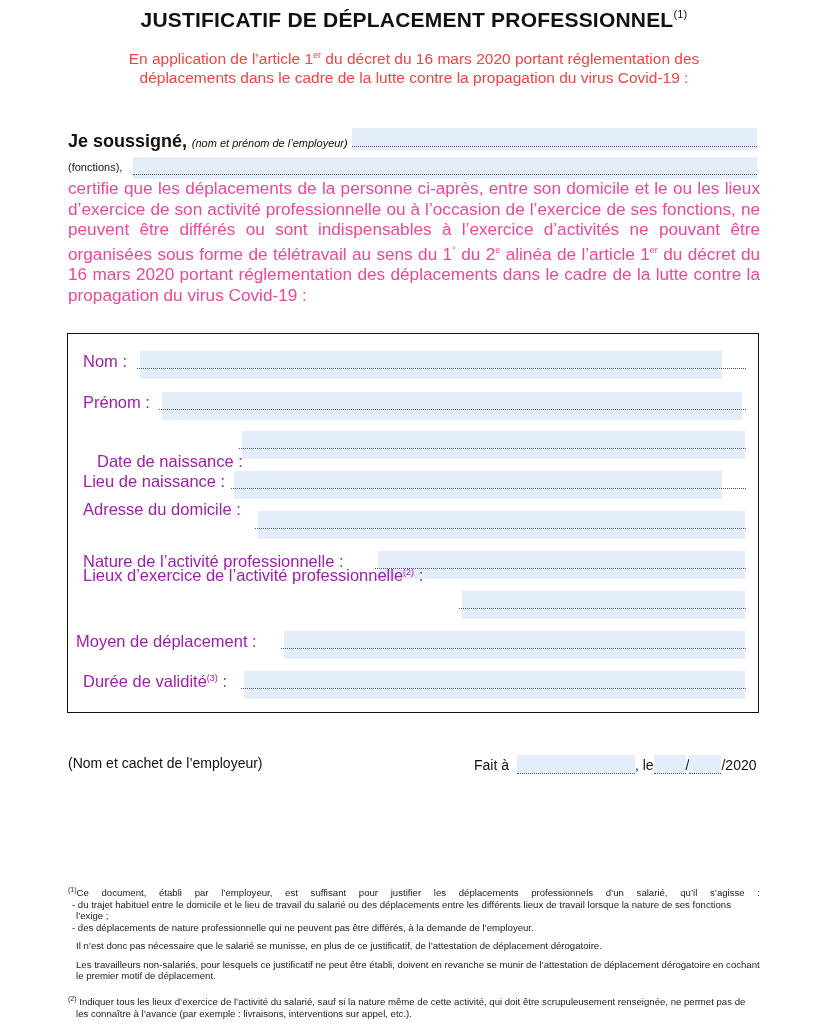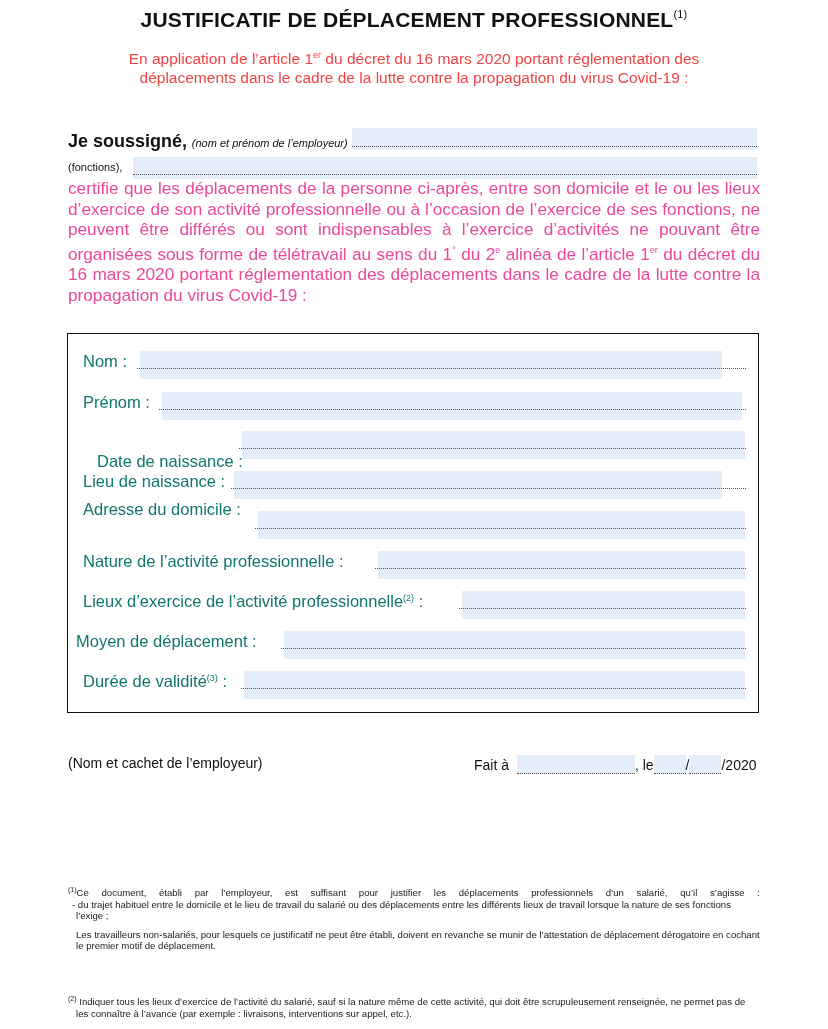--- a/index.html
+++ b/index.html
@@ -35,21 +35,21 @@
     position: absolute; left: 68px; width: 692px; top: 178px;
     font-size: 17.2px; line-height: 20.5px; text-align: justify; color: #ec4899;
   }
   .certif sup { font-size: 9px; vertical-align: 7px; }
 
   .box {
     position: absolute; left: 67px; top: 333px; width: 692px; height: 380px;
     border: 1.5px solid #111; box-sizing: border-box;
   }
   .row-label {
-    position: absolute; font-size: 16.5px; color: #0f766e; white-space: nowrap;
+    position: absolute; font-size: 16.5px; color: #a21caf; white-space: nowrap;
   }
   .row-label sup { font-size: 9px; vertical-align: 6px; }
 
   .sign-left { position: absolute; left: 68px; top: 755px; font-size: 14px; }
   .sign-right { position: absolute; left: 474px; top: 755px; font-size: 14px; white-space: nowrap; }
 
   .foot { position: absolute; left: 68px; width: 692px; font-size: 9.6px; line-height: 11.5px; color: #222; }
   .foot sup { font-size: 7px; vertical-align: 4px; }
   .foot .ind { padding-left: 8px; text-indent: -4px; }
   .justify { text-align: justify; text-align-last: justify; }
@@ -97,37 +97,39 @@
     <div class="dots" style="left: 239px; top: 448px; width: 507px;"></div>
     <div class="row-label" style="left: 83px; top: 472px;"><span>Lieu de naissance :</span></div>
     <div class="field" style="left: 234px; top: 471px; width: 488px; height: 28px;"><span></span></div>
     <div class="dots" style="left: 231px; top: 488px; width: 515px;"></div>
     <div class="row-label" style="left: 83px; top: 500px;"><span>Adresse du domicile :</span></div>
     <div class="field" style="left: 258px; top: 511px; width: 487px; height: 28px;"><span></span></div>
     <div class="dots" style="left: 255px; top: 528px; width: 491px;"></div>
     <div class="row-label" style="left: 83px; top: 552px;"><span>Nature de l’activité professionnelle :</span></div>
     <div class="field" style="left: 378px; top: 551px; width: 367px; height: 28px;"><span></span></div>
     <div class="dots" style="left: 375px; top: 568px; width: 371px;"></div>
-    <div class="row-label" style="left: 83px; top: 592px;"><span>Lieux d’exercice de l’activité professionnelle</span><sup>(2)</sup><span> :</span></div>
+    <div class="row-label" style="left: 83px; top: 566px;"><span>Lieux d’exercice de l’activité professionnelle</span><sup>(2)</sup><span> :</span></div>
     <div class="field" style="left: 462px; top: 591px; width: 283px; height: 28px;"><span></span></div>
     <div class="dots" style="left: 459px; top: 608px; width: 287px;"></div>
     <div class="row-label" style="left: 76px; top: 632px;"><span>Moyen de déplacement :</span></div>
     <div class="field" style="left: 284px; top: 631px; width: 461px; height: 28px;"><span></span></div>
     <div class="dots" style="left: 281px; top: 648px; width: 465px;"></div>
     <div class="row-label" style="left: 83px; top: 672px;"><span>Durée de validité</span><sup>(3)</sup><span> :</span></div>
     <div class="field" style="left: 244px; top: 671px; width: 501px; height: 28px;"><span></span></div>
     <div class="dots" style="left: 241px; top: 688px; width: 505px;"></div>
   </div>
 
 <div class="sign-left">(Nom et cachet de l’employeur)</div>
 <div class="sign-right">
   <span>Fait à</span>
   <span style="display:inline-block; width:118px; height:18px; background:#e3eefa; border-bottom:1px dotted #555; vertical-align:-4px; margin-left:4px;"><span></span></span><span>, le</span><span style="display:inline-block; width:32px; height:18px; background:#e3eefa; border-bottom:1px dotted #555; vertical-align:-4px;"><span></span></span><span>/</span><span style="display:inline-block; width:32px; height:18px; background:#e3eefa; border-bottom:1px dotted #555; vertical-align:-4px;"><span></span></span><span>/2020</span>
 </div>
 
 <div class="foot" style="top:884px;">
   <div class="justify"><sup>(1)</sup><span>Ce document, établi par l’employeur, est suffisant pour justifier les déplacements professionnels d’un salarié, qu’il s’agisse :</span></div>
   <div class="ind">- du trajet habituel entre le domicile et le lieu de travail du salarié ou des déplacements entre les différents lieux de travail lorsque la nature de ses fonctions l’exige ;</div>
+  <div class="ind">- des déplacements de nature professionnelle qui ne peuvent pas être différés, à la demande de l’employeur.</div>
+  <div style="margin-top:7px; padding-left:8px;">Il n’est donc pas nécessaire que le salarié se munisse, en plus de ce justificatif, de l’attestation de déplacement dérogatoire.</div>
   <div style="margin-top:7px; padding-left:8px;">Les travailleurs non-salariés, pour lesquels ce justificatif ne peut être établi, doivent en revanche se munir de l’attestation de déplacement dérogatoire en cochant le premier motif de déplacement.</div>
 </div>
 <div class="foot" style="top:993px;">
   <div style="padding-left:8px; text-indent:-8px;"><sup>(2)</sup> <span>Indiquer tous les lieux d’exercice de l’activité du salarié, sauf si la nature même de cette activité, qui doit être scrupuleusement renseignée, ne permet pas de les connaître à l’avance (par exemple : livraisons, interventions sur appel, etc.).</span></div>
 </div>
 
 </body></html>

